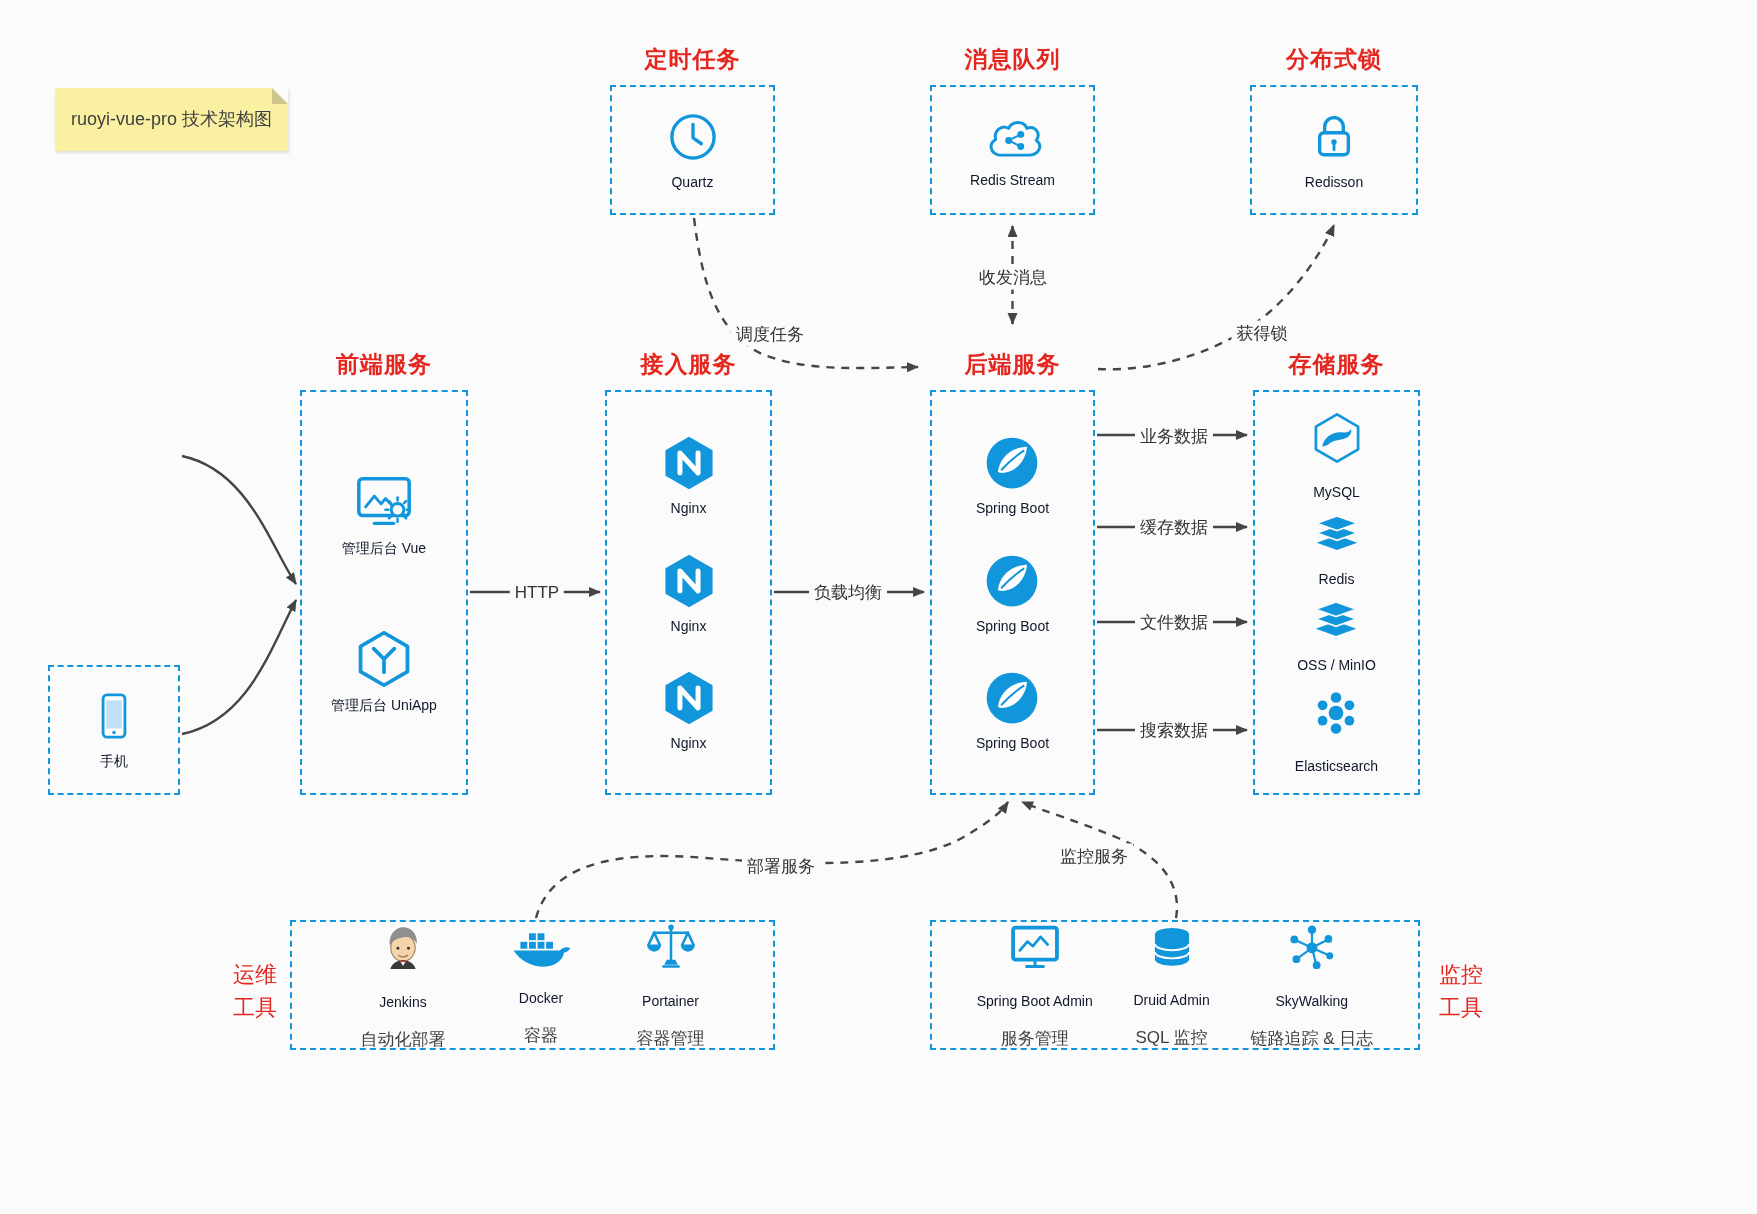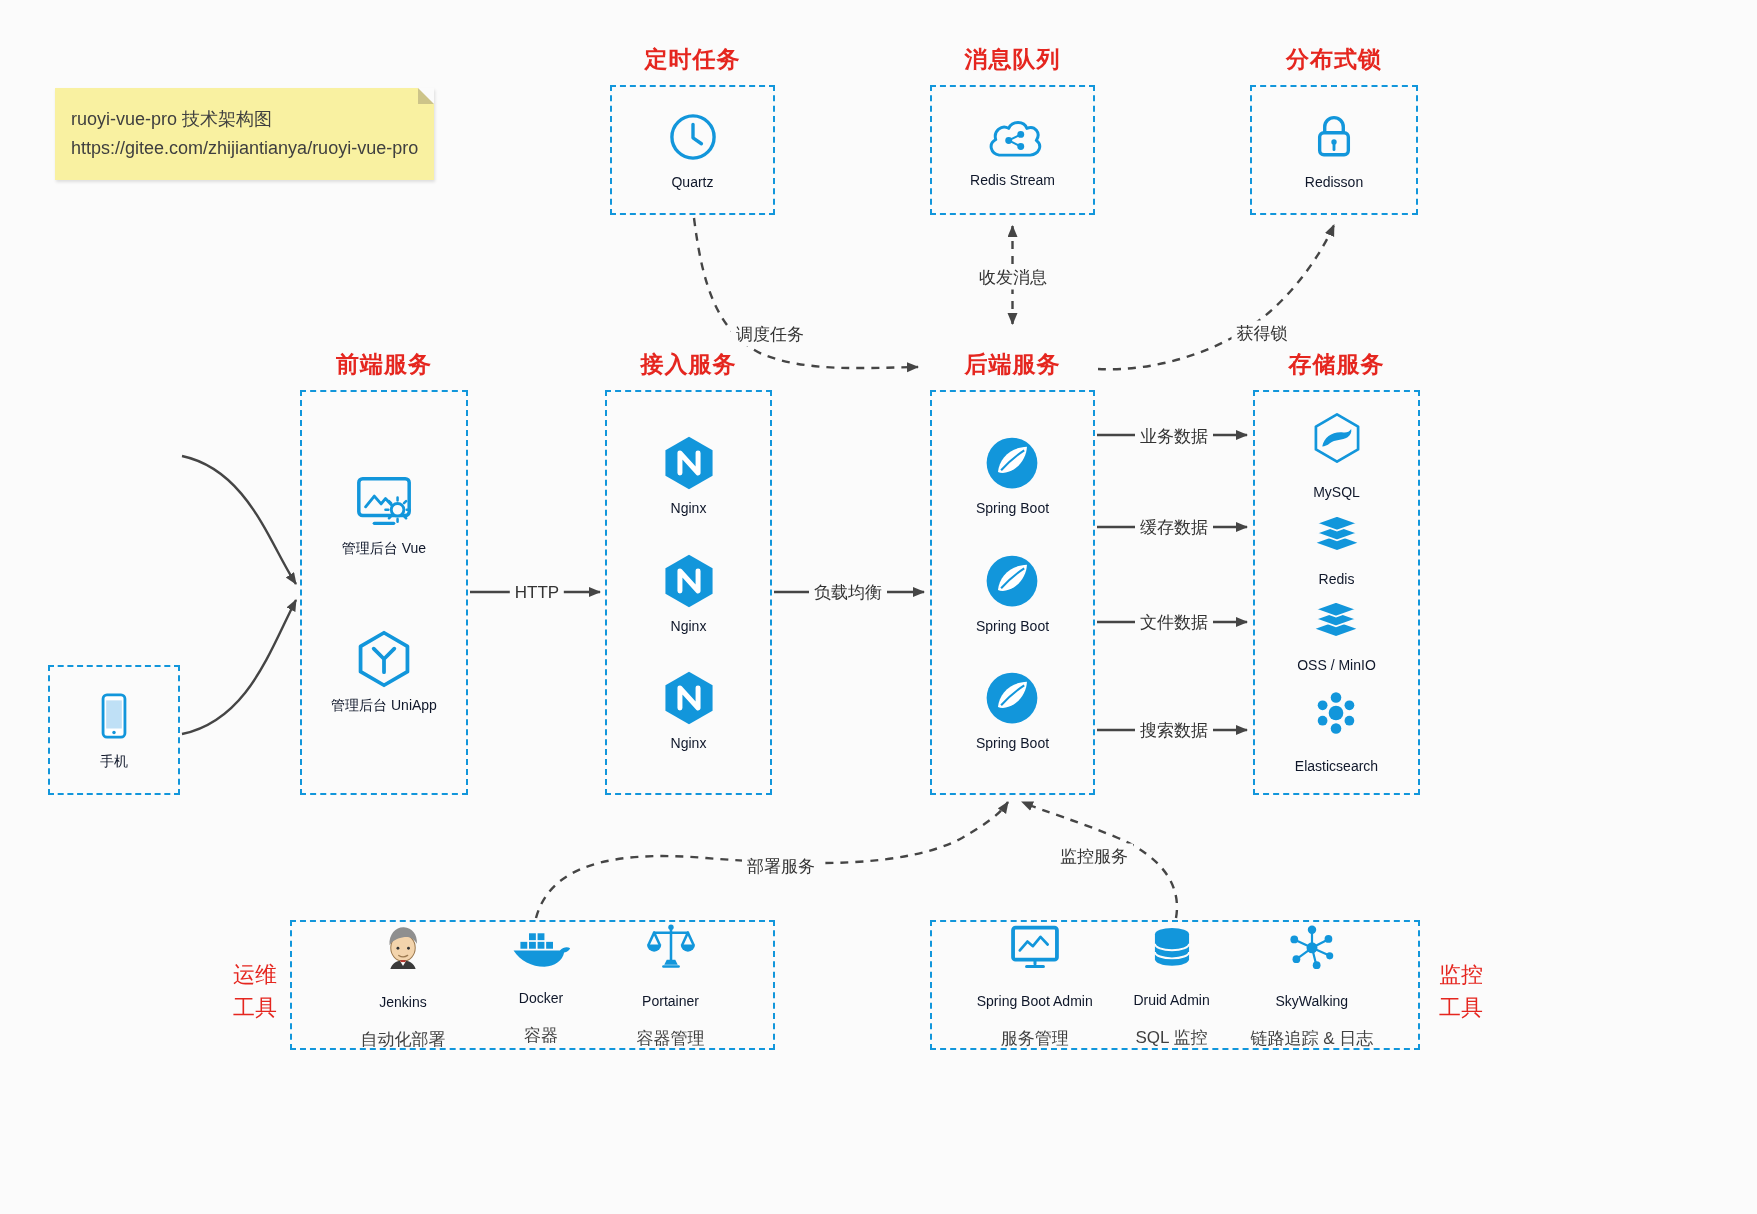--- a/index.html
+++ b/index.html
@@ -49,21 +49,20 @@
         <path d="M1012.5 226 V324" marker-start="url(#arr)" marker-end="url(#arr)"></path>
         <path d="M1098 369 C1155 372 1226 352 1274 308 C1300 284 1322 252 1334 225" marker-end="url(#arr)"></path>
         <path d="M536 918 C550 866 610 850 706 858 C806 866 906 868 962 838 C986 824 1000 814 1008 802" marker-end="url(#arr)"></path>
         <path d="M1176 918 C1182 884 1160 856 1118 838 C1080 822 1046 812 1022 802" marker-end="url(#arr)"></path>
       </g>
     </g>
   </svg>
 
   <div class="note">
     <div>ruoyi-vue-pro 技术架构图</div>
-    <div>https://gitee.com/zhijiantianya/ruoyi-vue-pro</div>
   </div>
 
   <div class="gtitle" style="left:610px;top:44px;width:165px">定时任务</div>
   <div class="gtitle" style="left:930px;top:44px;width:165px">消息队列</div>
   <div class="gtitle" style="left:1250px;top:44px;width:168px">分布式锁</div>
 
   <div class="dashed top-box" style="left:610px;top:85px;width:165px;height:130px">
     <svg class="icon" width="54" height="54" viewBox="0 0 64 64">
       <circle cx="32" cy="32" r="25" fill="none" stroke="currentColor" stroke-width="4"></circle>
       <path d="M32 17 V33 L42 40" fill="none" stroke="currentColor" stroke-width="4" stroke-linecap="round" stroke-linejoin="round"></path>

